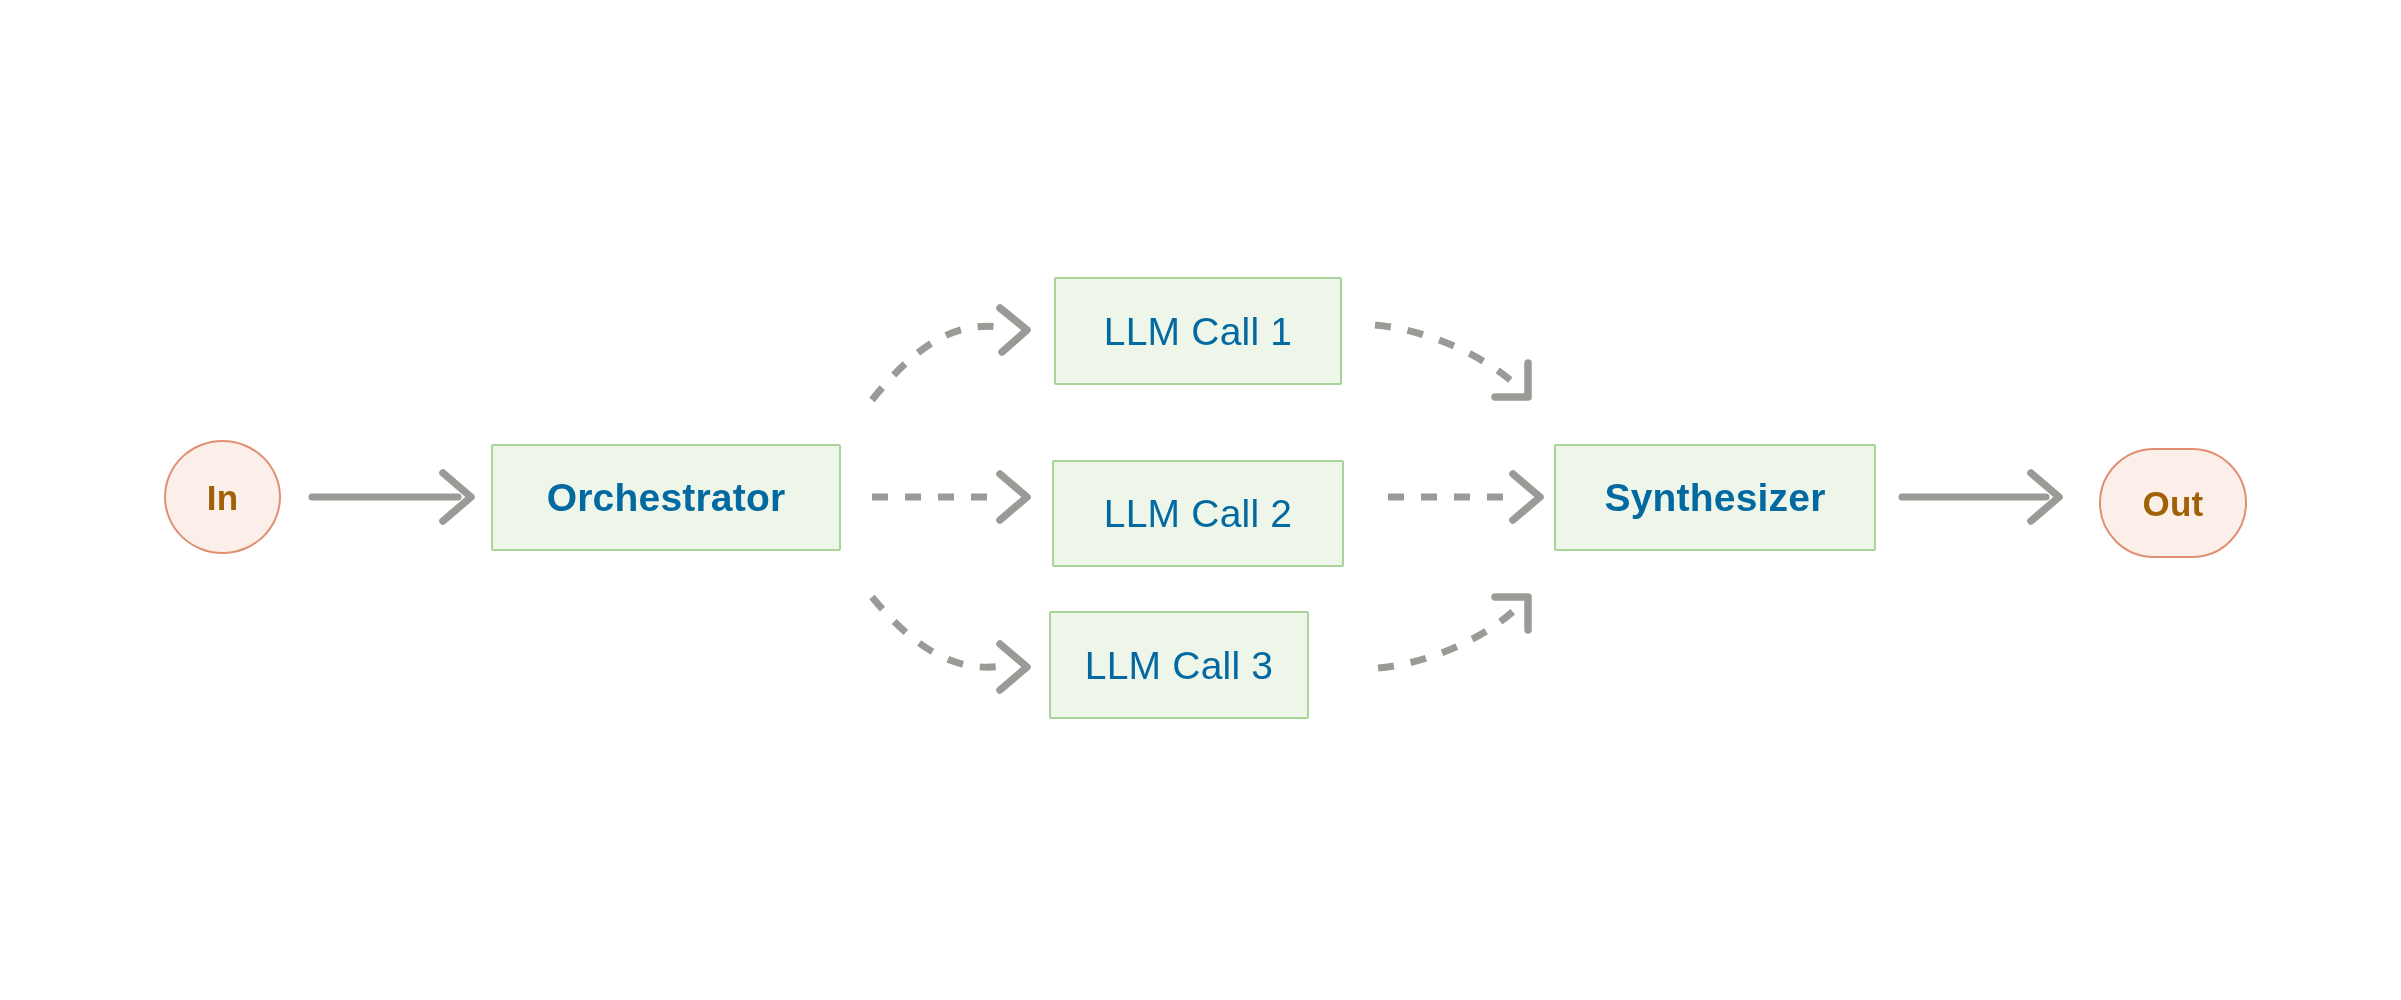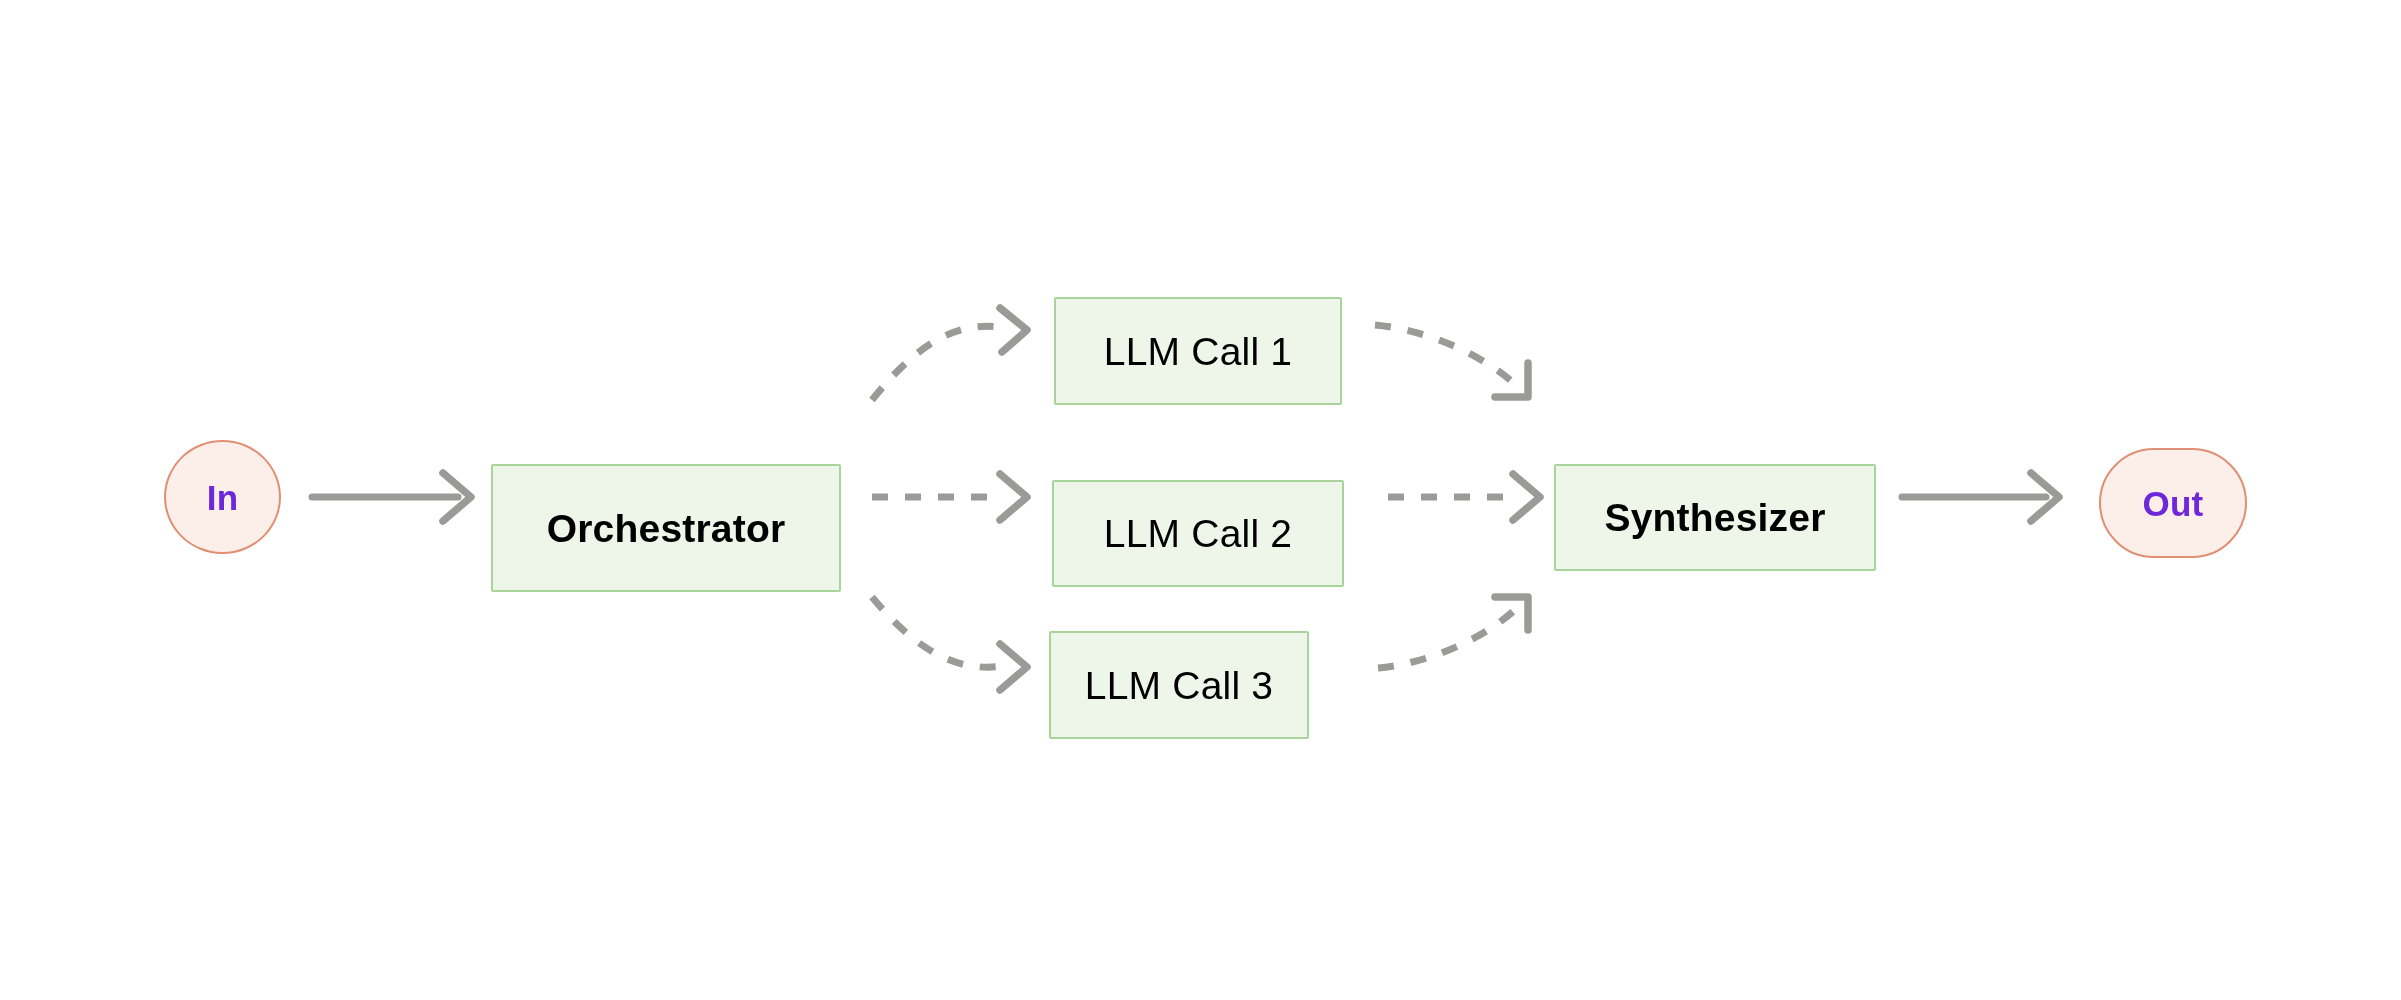--- a/index.html
+++ b/index.html
@@ -34,50 +34,49 @@
     justify-content: center;
     box-sizing: border-box;
     text-align: center;
     line-height: 1;
   }
   
   .node.process {
     background: #eef6ea;
     border: 2px solid #a8d499;
     border-radius: 2px;
-    color: #000000;
+    color: #0369a1;
     font-size: 39px;
-    margin-top: 20px;
   }
   .node.process.strong {
     font-weight: bold;
     letter-spacing: 0.2px;
   }
   .node.process.plain {
     font-weight: 500;
     letter-spacing: 0.2px;
   }
   
   .node.terminal {
     background: #fcefea;
     border: 2px solid #e08f73;
-    color: #6d28d9;
+    color: #a16207;
     font-size: 35px;
     font-weight: bold;
     letter-spacing: 0.2px;
   }
   .node.terminal.circle {
     border-radius: 50%;
   }
   .node.terminal.stadium {
     border-radius: 999px;
   }
   
   #node-in          { left: 164px;  top: 440px; width: 117px; height: 114px; }
-  #node-orchestrator{ left: 491px;  top: 444px; width: 350px; height: 128px; }
+  #node-orchestrator{ left: 491px;  top: 444px; width: 350px; height: 107px; }
   #node-llm1        { left: 1054px; top: 277px; width: 288px; height: 108px; }
   #node-llm2        { left: 1052px; top: 460px; width: 292px; height: 107px; }
   #node-llm3        { left: 1049px; top: 611px; width: 260px; height: 108px; }
   #node-synthesizer { left: 1554px; top: 444px; width: 322px; height: 107px; }
   #node-out         { left: 2099px; top: 448px; width: 148px; height: 110px; }
 
   .edge-line {
     fill: none;
     stroke: #9a9a97;
     stroke-width: 7;

